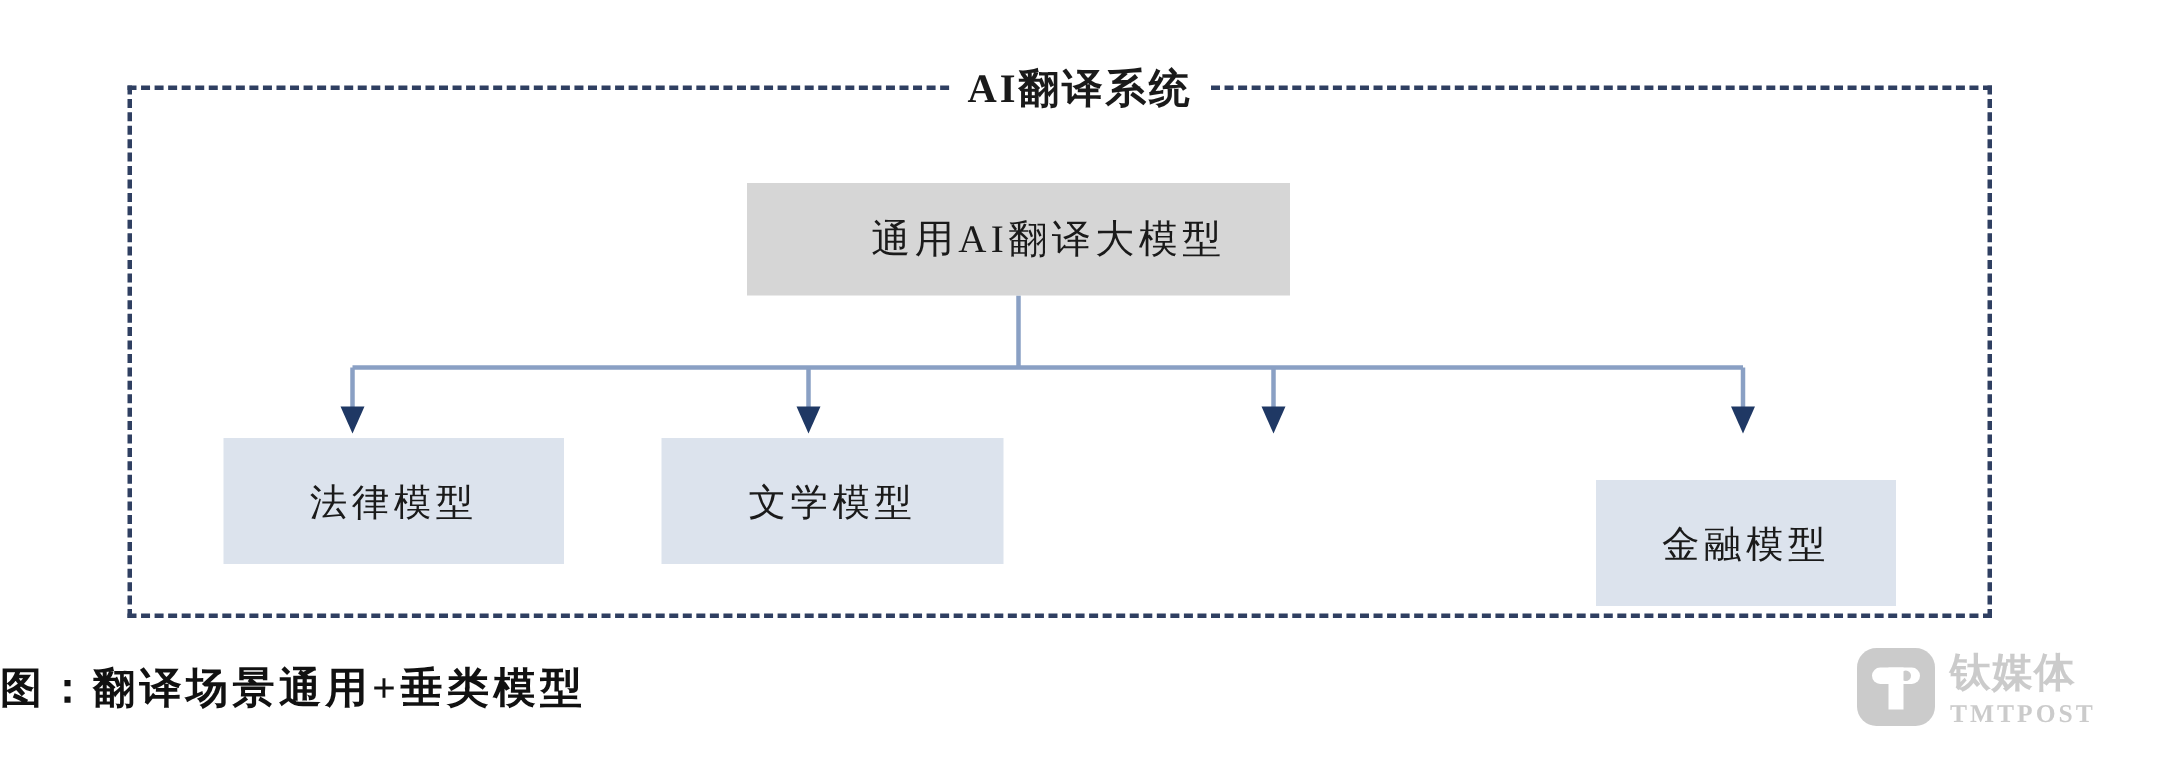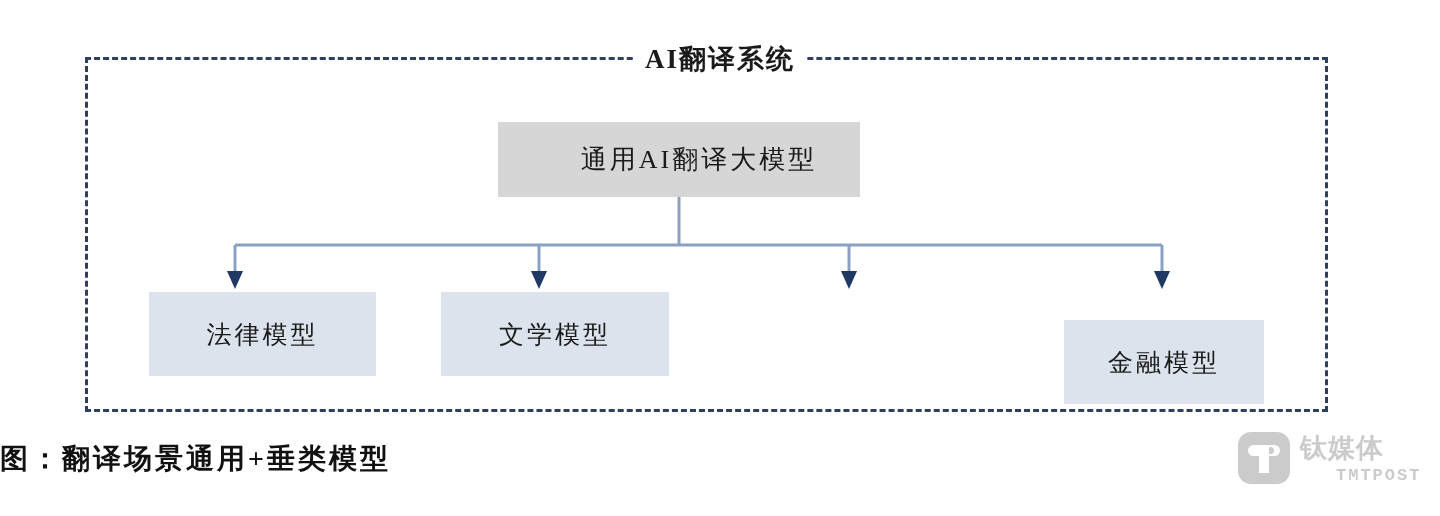--- a/index.html
+++ b/index.html
@@ -164,27 +164,26 @@
     line-height: 1;
   }
   .wm-cn {
     font-family: "Liberation Sans", "DejaVu Sans", sans-serif;
     font-weight: bold;
     font-size: 27px;
     color: #c9c9c9;
     letter-spacing: 1px;
   }
   .wm-en {
-    font-family: Liberation Mono, monospace;
+    font-family: Liberation Serif, serif;
     font-weight: bold;
     font-size: 17px;
     color: #c9c9c9;
     letter-spacing: 2px;
     margin-top: 5px;
-    margin-left: 36px;
   }
 </style>
 </head>
 <body>
 
 <div id="canvas">
 
   <div class="system-frame"></div>
 
   <svg id="connectors" viewBox="0 0 1440 516" width="1440" height="516" aria-hidden="true">

